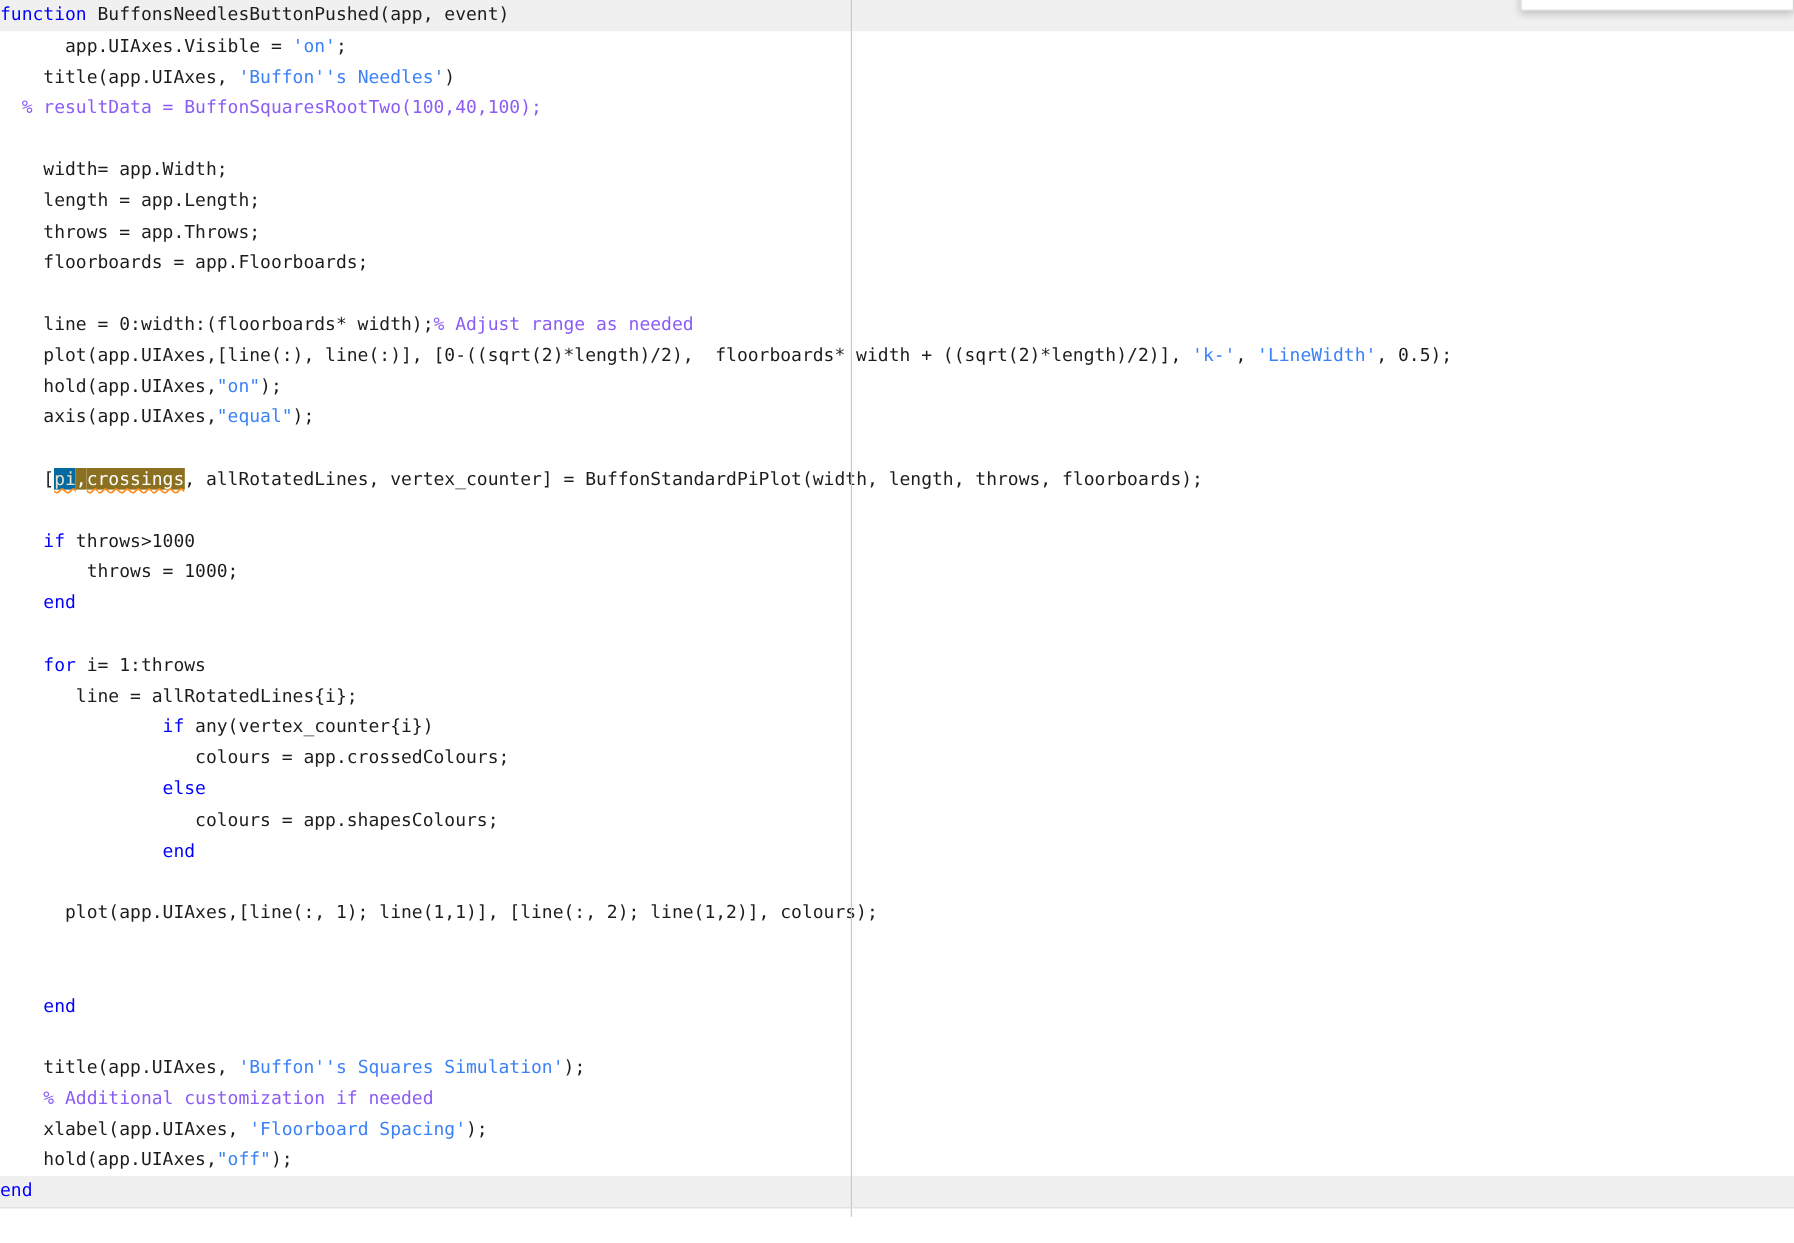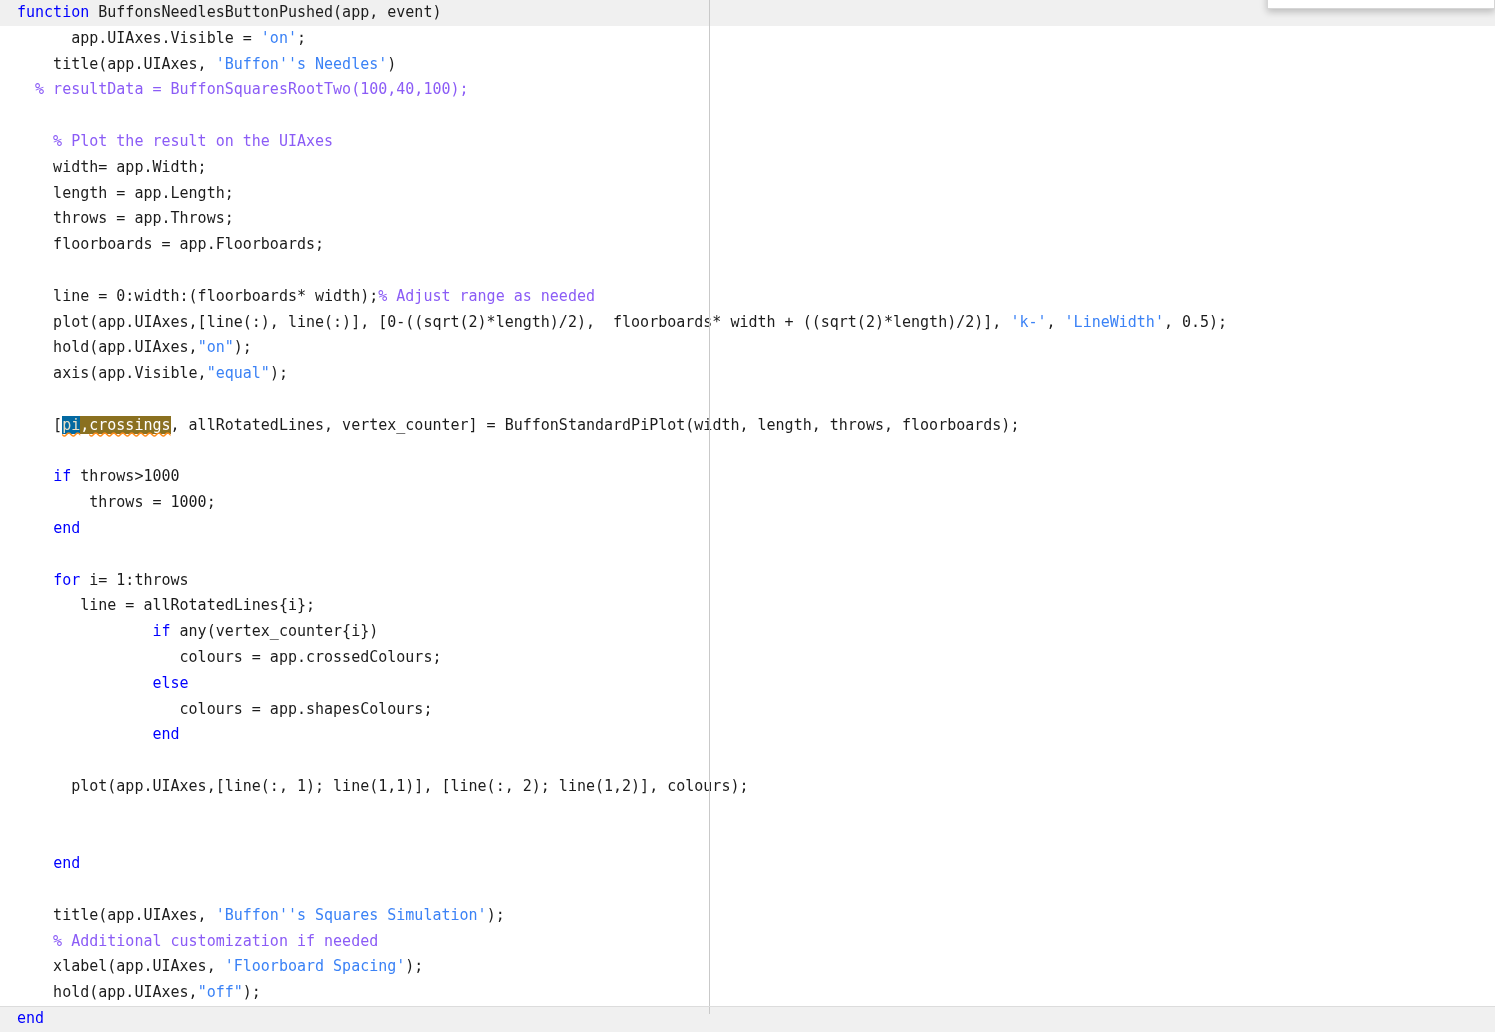--- a/index.html
+++ b/index.html
@@ -59,21 +59,21 @@
   }
 
   .ln {
     position: relative;
     height: 25.8px;
     line-height: 25.8px;
     white-space: pre;
     font-size: 15px;
     color: #1c1c1c;
     letter-spacing: 0px;
-    padding-left: 17px;
+    padding-left: 0px;
   }
 
   
   .ln.band {
     background: #f0f0f0;
   }
 
   .kw   { color: #0000ff; }
   .cmt  { color: #8b5cf6; }
   .str  { color: #3b82f6; }
@@ -110,30 +110,29 @@
 <body>
 
 <div id="editor">
 
   <div id="code">
       <div class="ln band"><span class="kw">function </span><span class="pln">BuffonsNeedlesButtonPushed(app, event)</span></div>
       <div class="ln"><span class="pln">      app.UIAxes.Visible = </span><span class="str">'on'</span><span class="pln">;</span></div>
       <div class="ln"><span class="pln">    title(app.UIAxes, </span><span class="str">'Buffon''s Needles'</span><span class="pln">)</span></div>
       <div class="ln"><span class="cmt">  % resultData = BuffonSquaresRootTwo(100,40,100);</span></div>
       <div class="ln">&nbsp;</div>
-      <div class="ln"><span class="cmt">    % Plot the result on the UIAxes</span></div>
       <div class="ln"><span class="pln">    width= app.Width;</span></div>
       <div class="ln"><span class="pln">    length = app.Length;</span></div>
       <div class="ln"><span class="pln">    throws = app.Throws;</span></div>
       <div class="ln"><span class="pln">    floorboards = app.Floorboards;</span></div>
       <div class="ln">&nbsp;</div>
       <div class="ln"><span class="pln">    line = 0:width:(floorboards* width);</span><span class="cmt">% Adjust range as needed</span></div>
       <div class="ln"><span class="pln">    plot(app.UIAxes,[line(:), line(:)], [0-((sqrt(2)*length)/2),  floorboards* width + ((sqrt(2)*length)/2)], </span><span class="str">'k-'</span><span class="pln">, </span><span class="str">'LineWidth'</span><span class="pln">, 0.5);</span></div>
       <div class="ln"><span class="pln">    hold(app.UIAxes,</span><span class="str">"on"</span><span class="pln">);</span></div>
-      <div class="ln"><span class="pln">    axis(app.Visible,</span><span class="str">"equal"</span><span class="pln">);</span></div>
+      <div class="ln"><span class="pln">    axis(app.UIAxes,</span><span class="str">"equal"</span><span class="pln">);</span></div>
       <div class="ln">&nbsp;</div>
       <div class="ln"><span class="pln">    [</span><span class="sel wav">pi</span><span class="hl">,</span><span class="hl wav">crossings</span><span class="pln">, allRotatedLines, vertex_counter] = BuffonStandardPiPlot(width, length, throws, floorboards);</span></div>
       <div class="ln">&nbsp;</div>
       <div class="ln"><span class="pln">    </span><span class="kw">if</span><span class="pln"> throws&gt;1000</span></div>
       <div class="ln"><span class="pln">        throws = 1000;</span></div>
       <div class="ln"><span class="pln">    </span><span class="kw">end</span></div>
       <div class="ln">&nbsp;</div>
       <div class="ln"><span class="pln">    </span><span class="kw">for</span><span class="pln"> i= 1:throws</span></div>
       <div class="ln"><span class="pln">       line = allRotatedLines{i};</span></div>
       <div class="ln"><span class="pln">               </span><span class="kw">if</span><span class="pln"> any(vertex_counter{i})</span></div>

